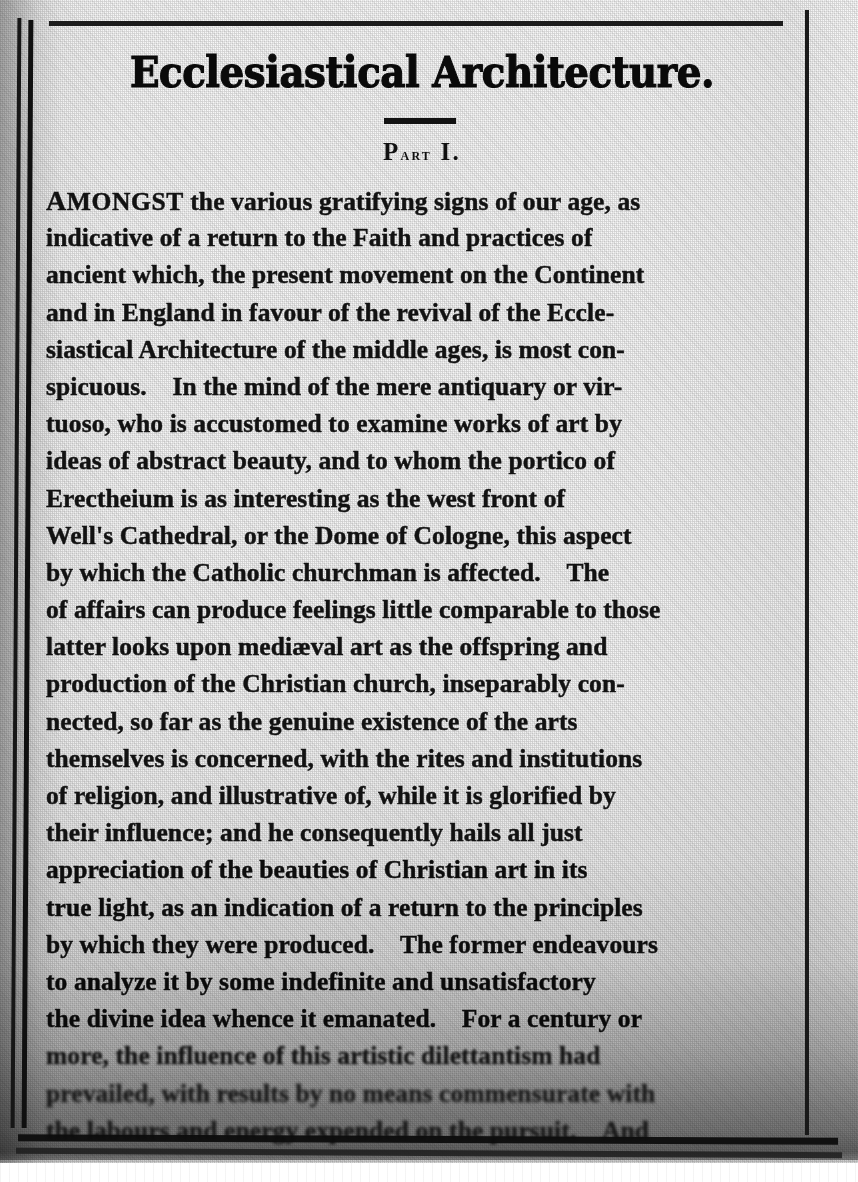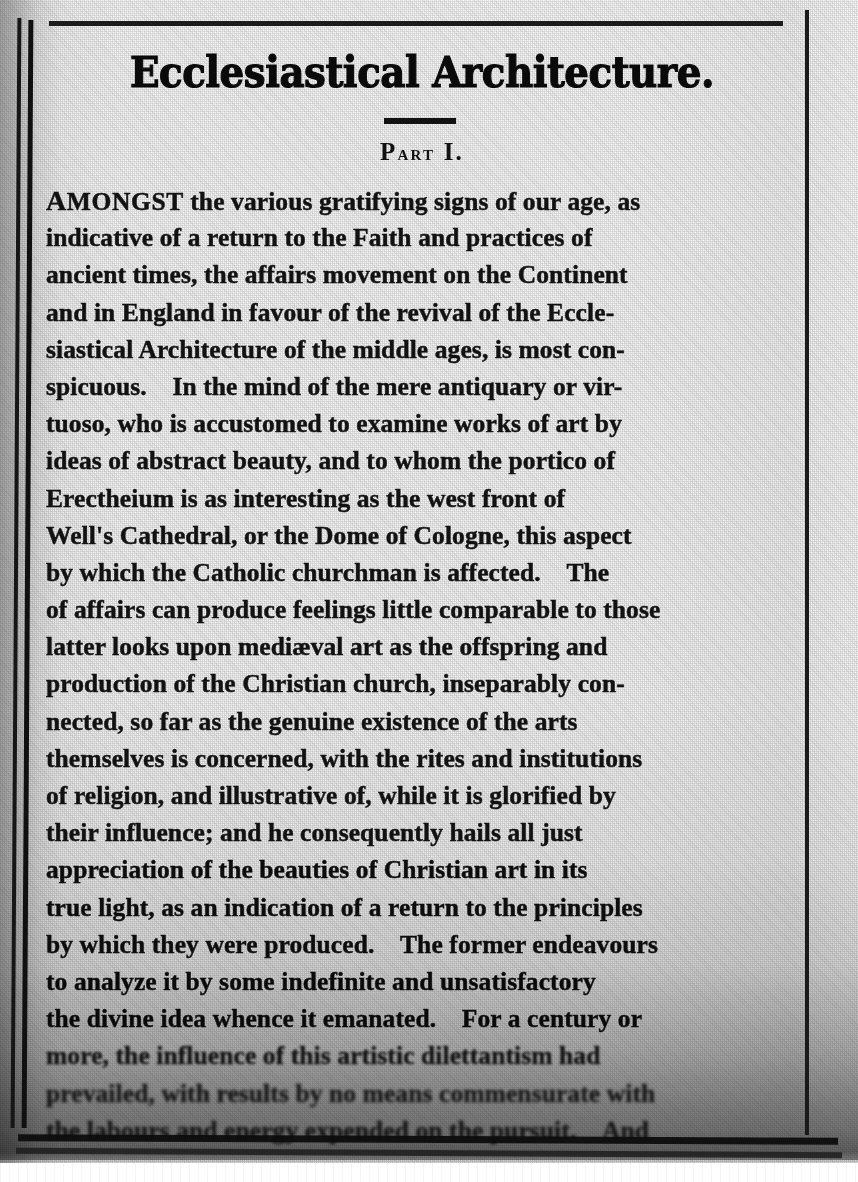--- a/index.html
+++ b/index.html
@@ -207,21 +207,21 @@
     top: 138px;
     width: 756px;
     text-align: center;
     font-family: "Liberation Serif", "DejaVu Serif", serif;
     font-weight: 700;
     font-size: 25px;
     letter-spacing: 2.2px;
     color: #111111;
     filter: blur(.25px);
   }
-  .part .sc { font-size: 15px; }
+  .part .sc { font-size: 12px; }
 
   .body {
     position: absolute;
     left: 2px;
     top: 182px;
     width: 756px;
   }
 
   .ln {
     display: block;
@@ -309,21 +309,21 @@
 
     <div class="part">
       <span>P</span><span class="sc">ART</span>&nbsp;<span>I.</span>
     </div>
 
     <div class="body">
 
       <div class="ln"><span class="j"><span class="dropcaps"><span class="big">A</span><span>MONGST</span></span> <span>the various gratifying signs of our age, as</span></span></div>
 
       <div class="ln"><span class="j">indicative of a return to the Faith and practices of</span></div>
-      <div class="ln"><span class="j">ancient times, the affairs movement on the Continent</span></div>
+      <div class="ln"><span class="j">ancient which, the present movement on the Continent</span></div>
       <div class="ln"><span class="j">and in England in favour of the revival of the Eccle-</span></div>
       <div class="ln"><span class="j">siastical Architecture of the middle ages, is most con-</span></div>
       <div class="ln"><span class="j">spicuous. In the mind of the mere antiquary or vir-</span></div>
       <div class="ln"><span class="j">tuoso, who is accustomed to examine works of art by</span></div>
       <div class="ln"><span class="j">ideas of abstract beauty, and to whom the portico of</span></div>
       <div class="ln"><span class="j">Erectheium is as interesting as the west front of</span></div>
       <div class="ln"><span class="j">Well's Cathedral, or the Dome of Cologne, this aspect</span></div>
       <div class="ln"><span class="j">by which the Catholic churchman is affected. The</span></div>
       <div class="ln"><span class="j">of affairs can produce feelings little comparable to those</span></div>
       <div class="ln"><span class="j">latter looks upon mediæval art as the offspring and</span></div>

